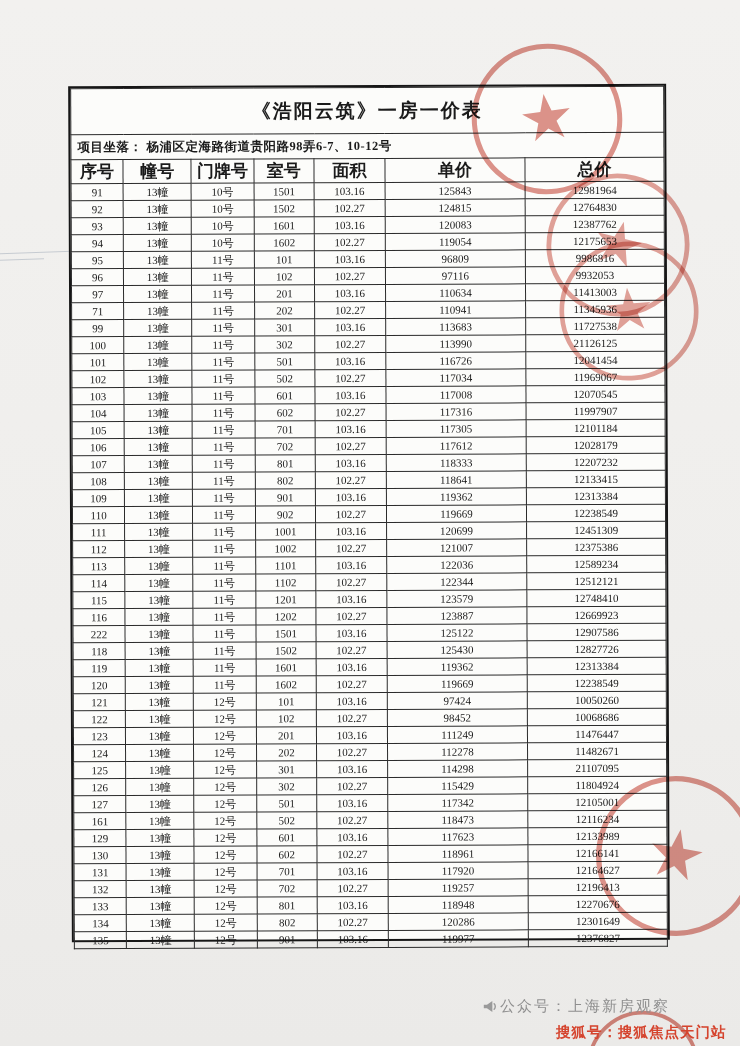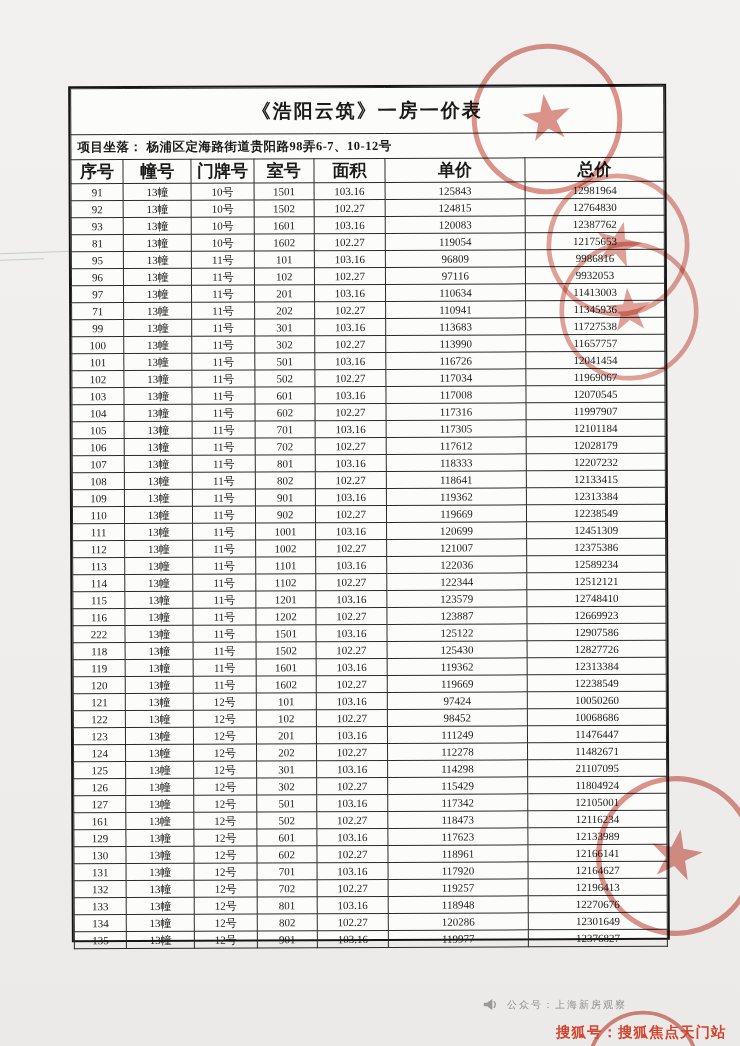--- a/index.html
+++ b/index.html
@@ -31,22 +31,22 @@
   .seal-mid-b  { left:556px; top:238px; width:146px; height:146px; transform:rotate(-5deg);  opacity:.48; }
   .seal-bottom { left:592px; top:772px; width:168px; height:168px; transform:rotate(10deg);  opacity:.55; }
   .seal-footer { left:584px; top:1008px; width:118px; height:118px; opacity:.6; }
 
   .artifact { position:absolute; left:0; top:250px; width:74px; height:12px; }
   .artifact .l1,.artifact .l2 { position:absolute; height:1px; background:#c6cbd1; }
   .artifact .l1 { left:0; top:2px; width:72px; transform:rotate(-2deg); }
   .artifact .l2 { left:0; top:9px; width:44px; transform:rotate(-2deg); }
 
   .footer-wechat {
-    position:absolute; left:482px; top:997px; display:flex; align-items:center; gap:7px;
-    color:#8f8f8f; font-size:10px; letter-spacing:2px;
+    position:absolute; left:482px; top:997px; display:flex; align-items:center; gap:0;
+    color:#8f8f8f; font-size:15px; letter-spacing:2px;
     font-family:Liberation Sans, sans-serif;
   }
   .footer-wechat svg { display:block; }
   .footer-sohu {
     position:absolute; left:556px; top:1023px; z-index:6;
     color:#d5442e; font-size:14.5px; font-weight:600; letter-spacing:1px;
     font-family:"Liberation Sans","DejaVu Sans",sans-serif;
   }
 </style>
 </head>
@@ -120,21 +120,21 @@
           <tr>
             <td>93</td>
             <td>13幢</td>
             <td>10号</td>
             <td>1601</td>
             <td>103.16</td>
             <td>120083</td>
             <td>12387762</td>
           </tr>
           <tr>
-            <td>81</td>
+            <td>94</td>
             <td>13幢</td>
             <td>10号</td>
             <td>1602</td>
             <td>102.27</td>
             <td>119054</td>
             <td>12175653</td>
           </tr>
           <tr>
             <td>95</td>
             <td>13幢</td>
@@ -180,21 +180,21 @@
             <td>113683</td>
             <td>11727538</td>
           </tr>
           <tr>
             <td>100</td>
             <td>13幢</td>
             <td>11号</td>
             <td>302</td>
             <td>102.27</td>
             <td>113990</td>
-            <td>11657757</td>
+            <td>21126125</td>
           </tr>
           <tr>
             <td>101</td>
             <td>13幢</td>
             <td>11号</td>
             <td>501</td>
             <td>103.16</td>
             <td>116726</td>
             <td>12041454</td>
           </tr>

